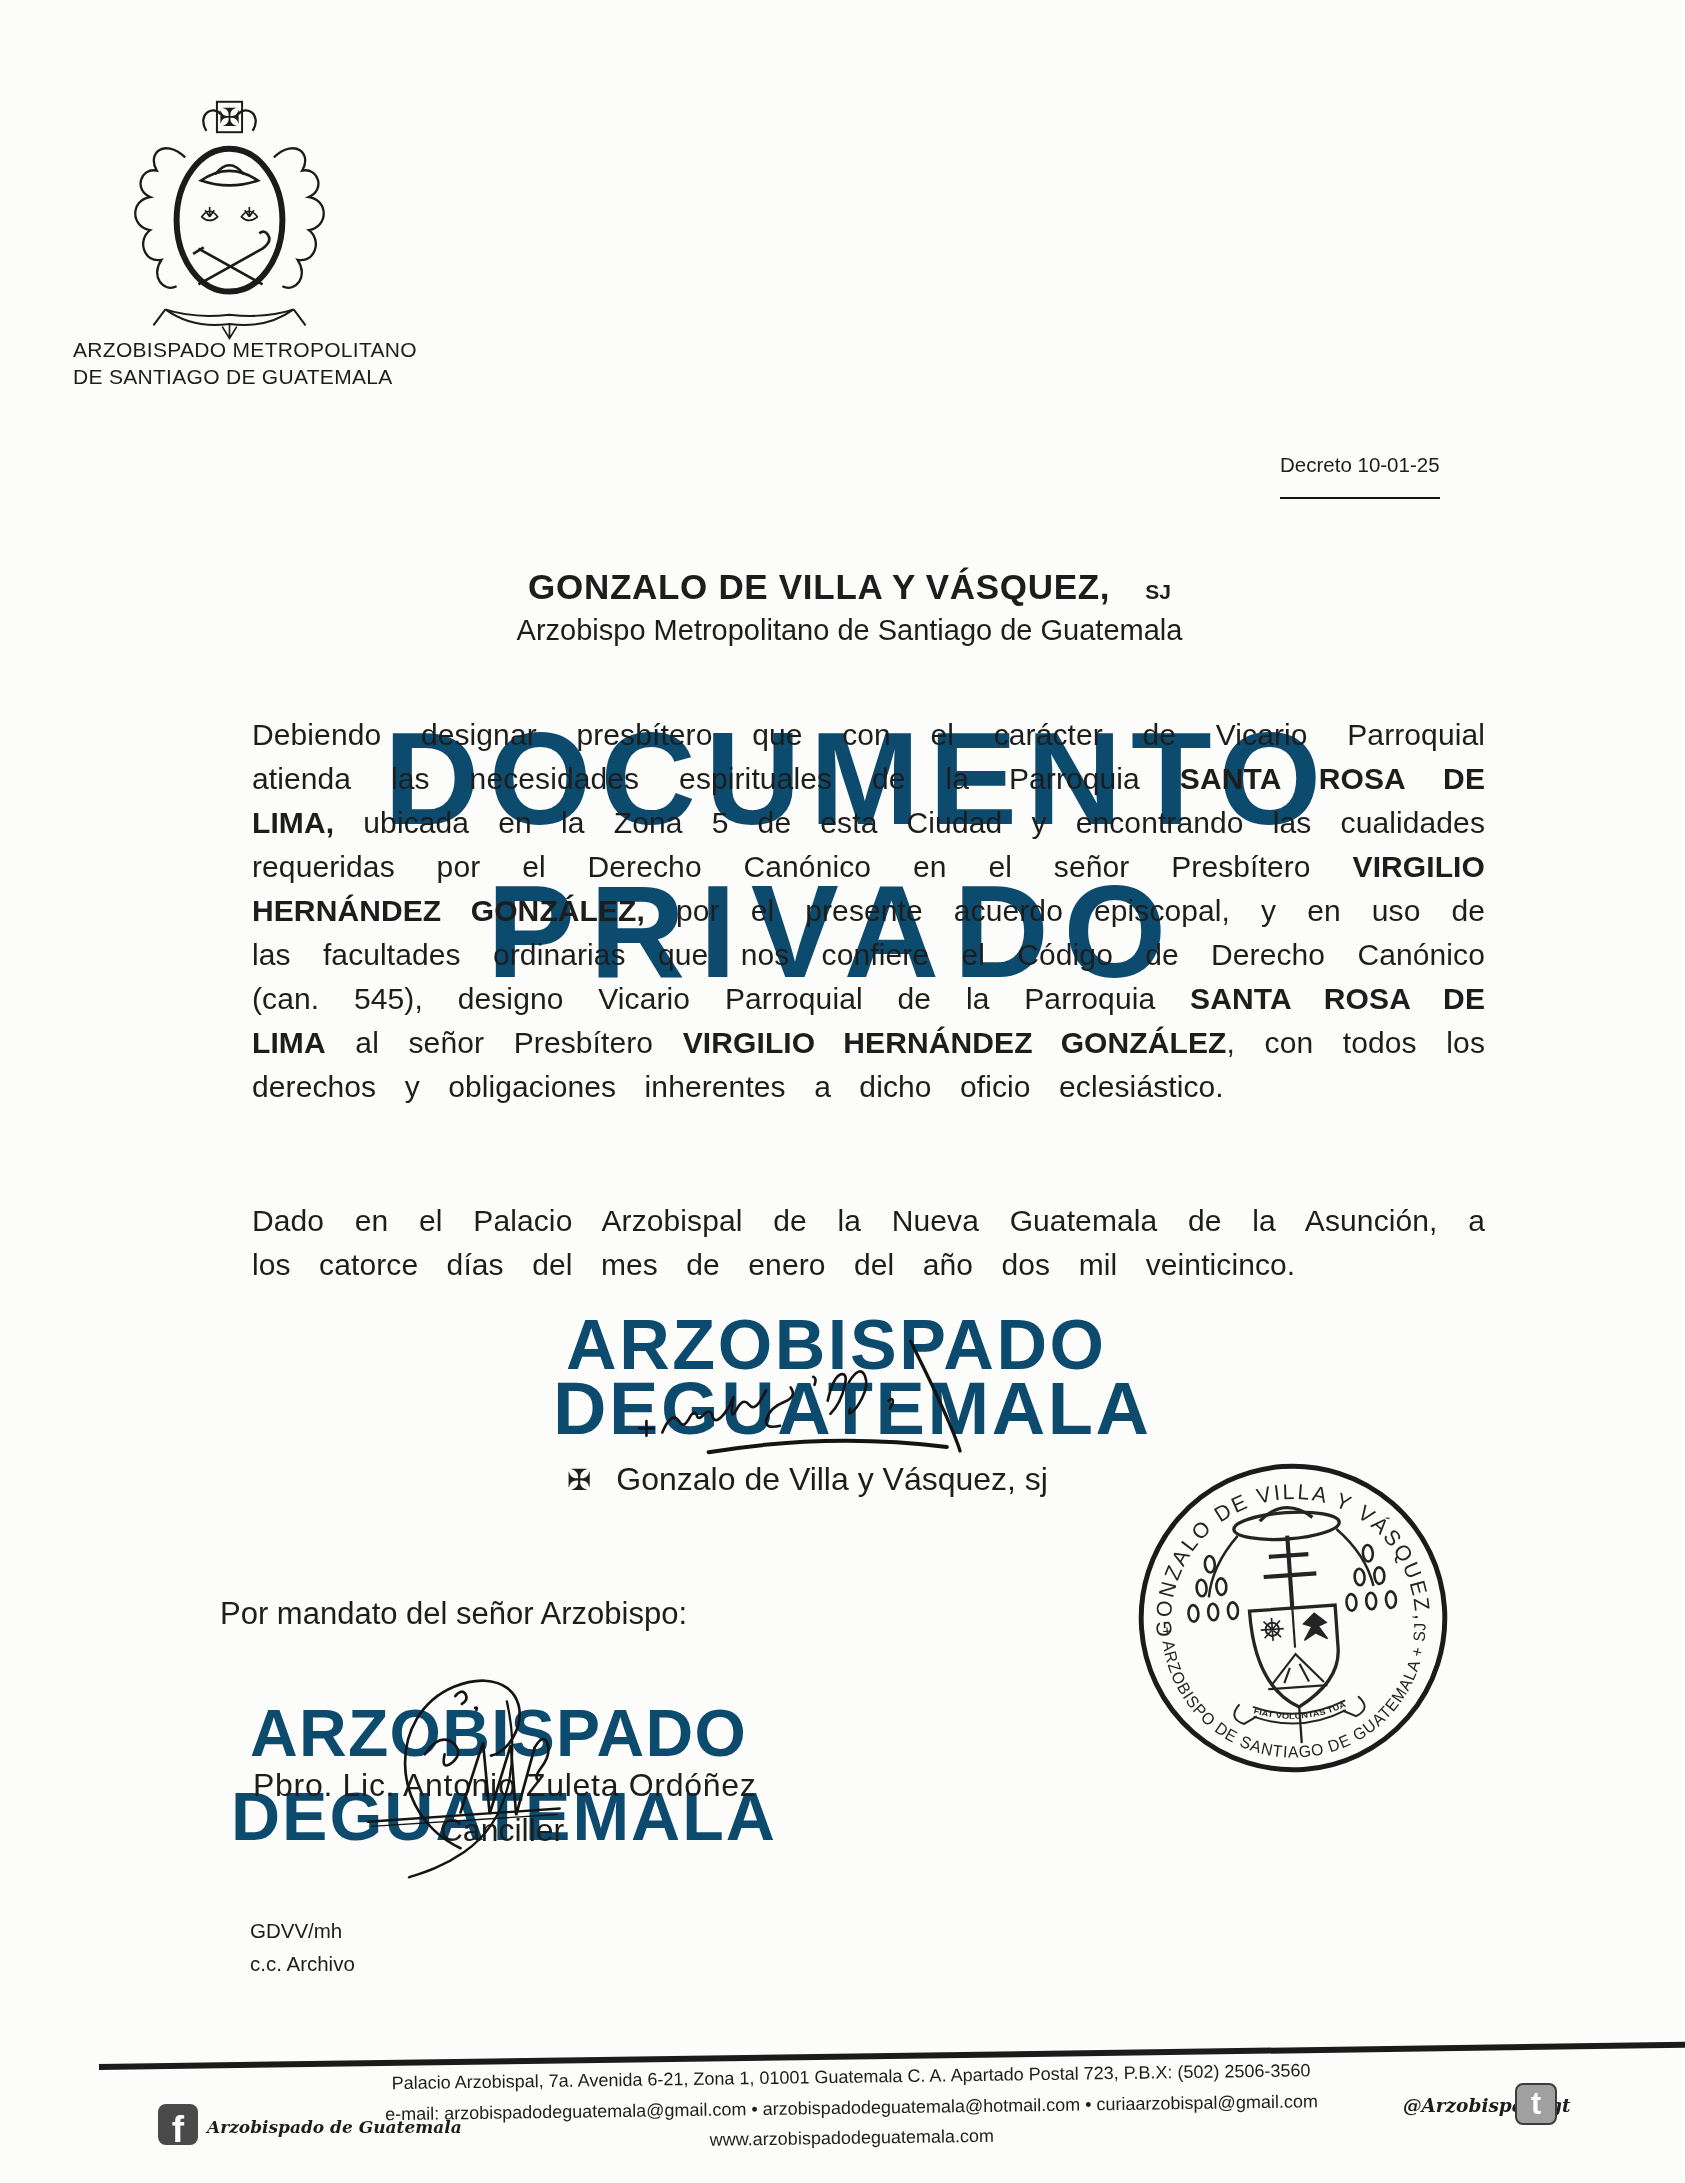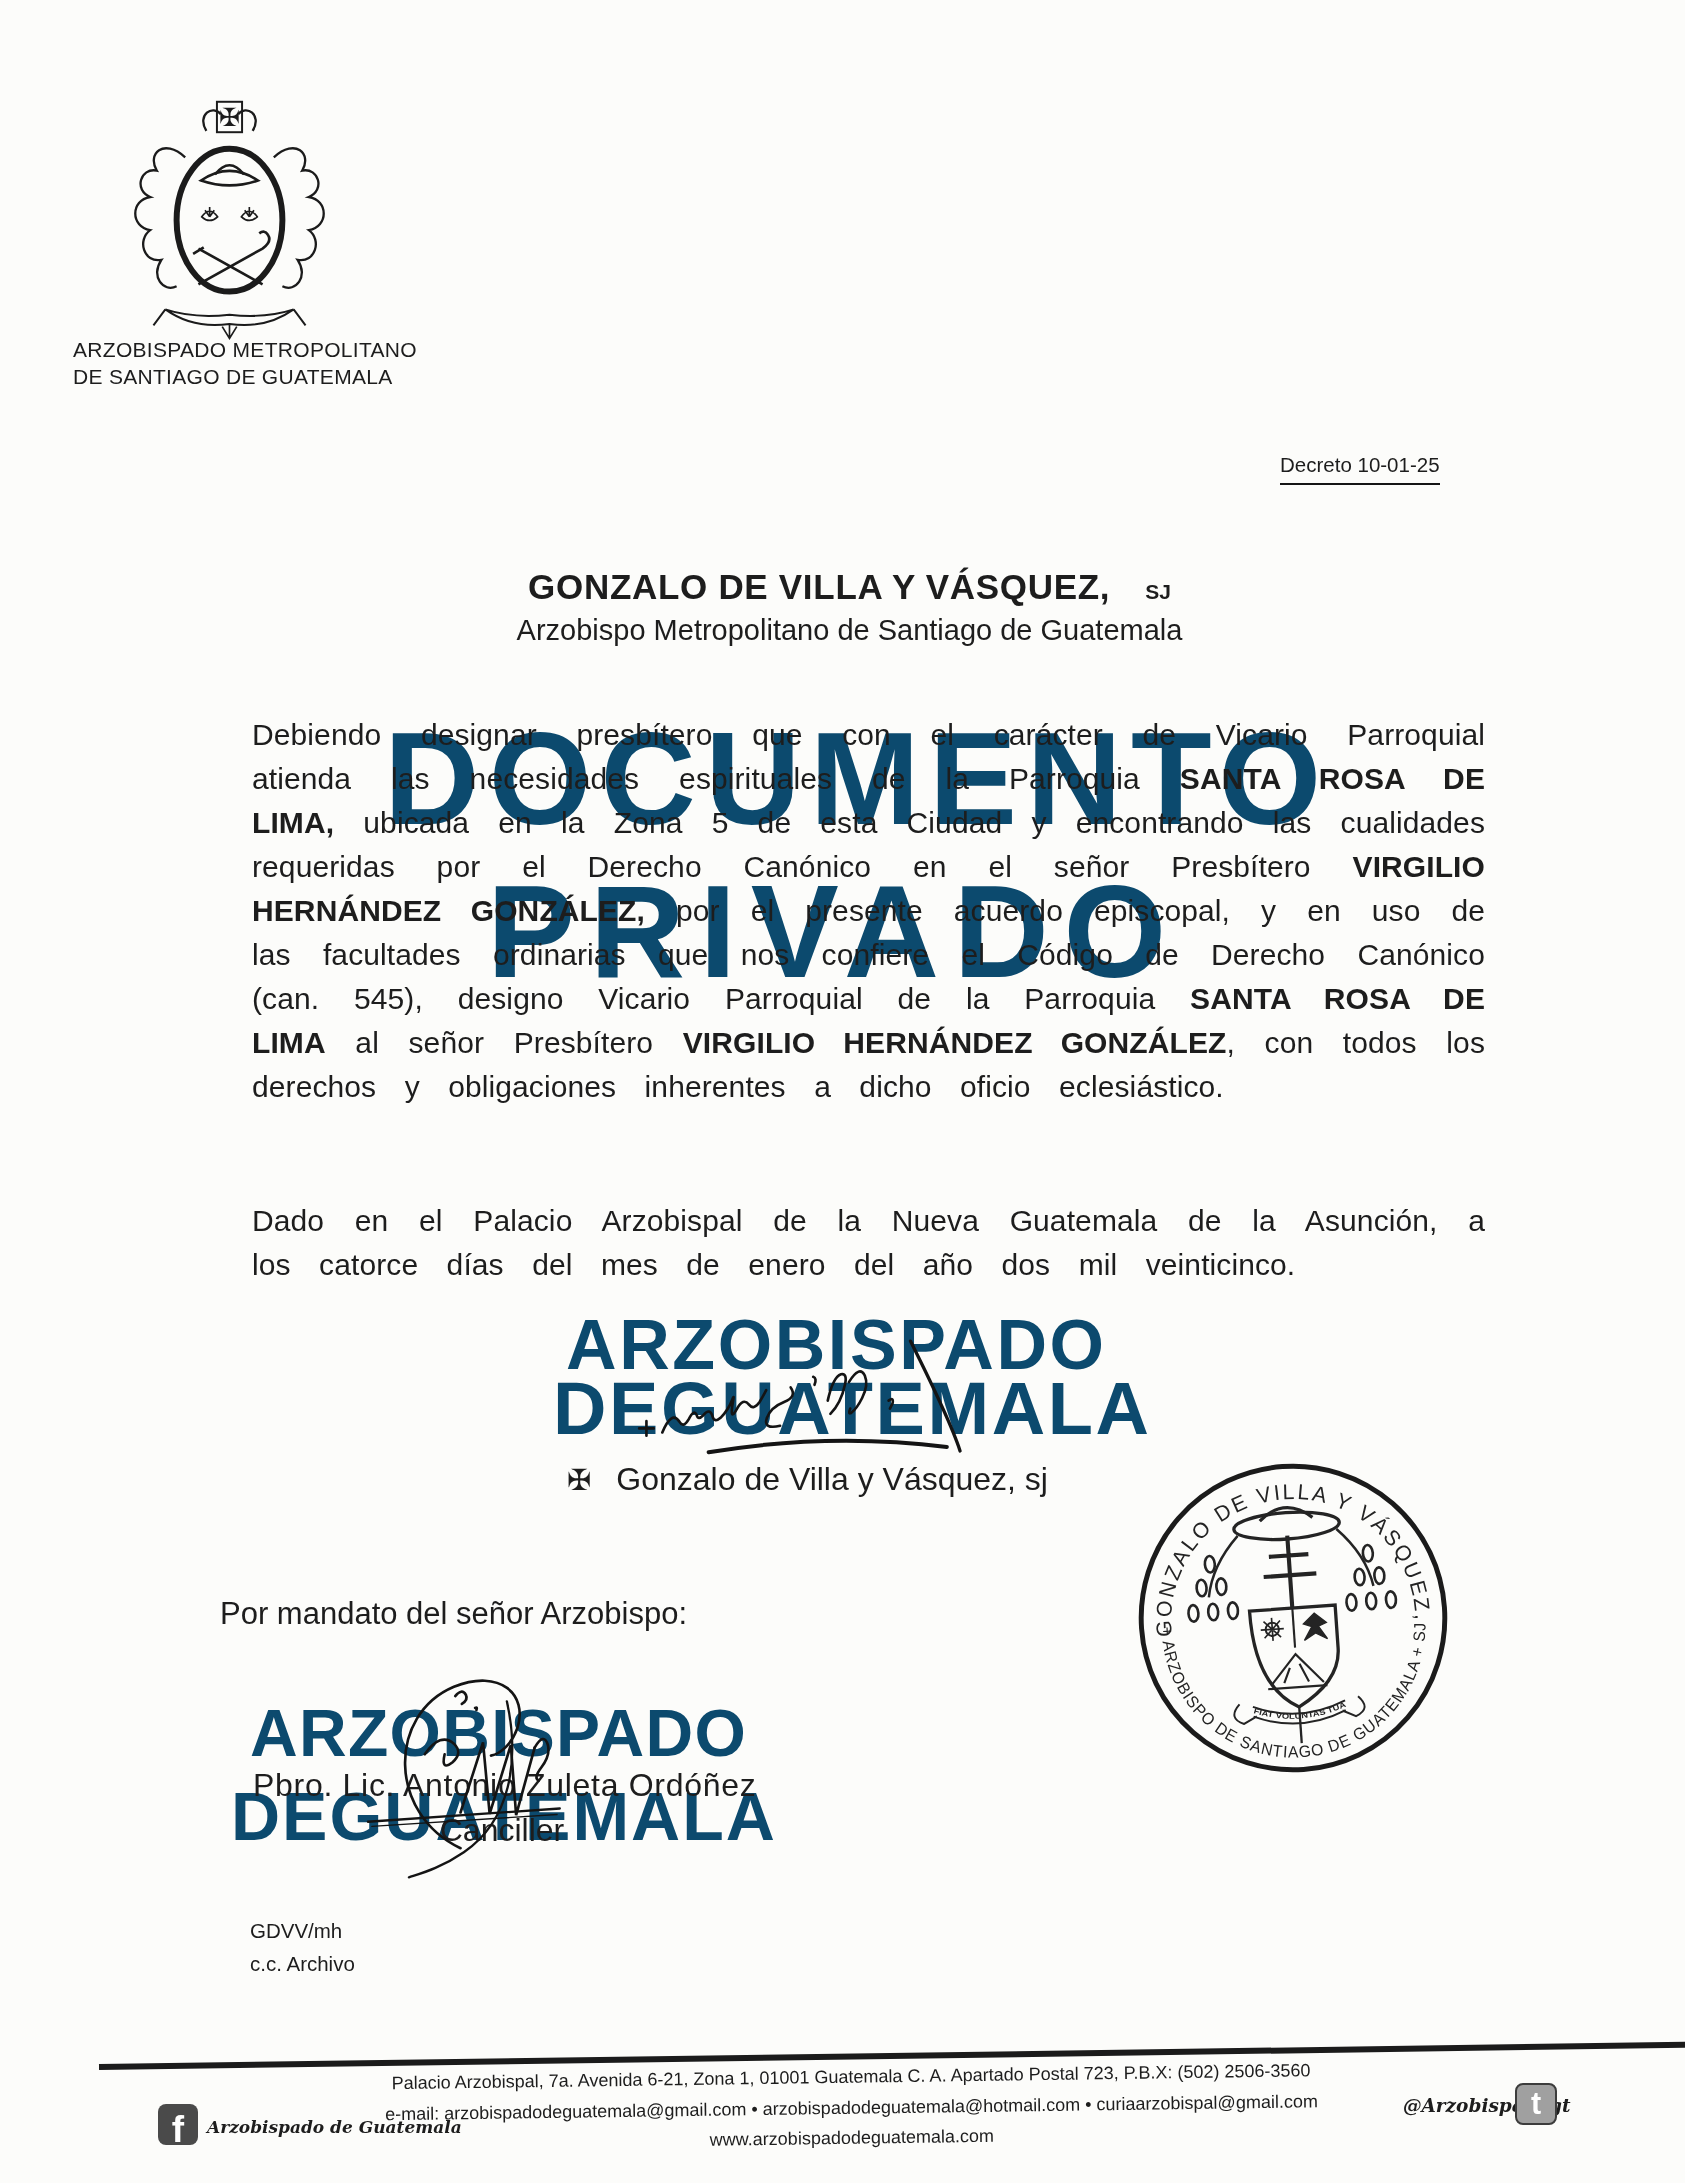--- a/index.html
+++ b/index.html
@@ -5,21 +5,21 @@
   html,body{margin:0;padding:0;background:#9a9a9a;}
   .page{position:relative;width:1685px;height:2183px;background:#fcfcfa;
         font-family:"Liberation Sans",sans-serif;color:#1d1d1d;overflow:hidden;}
   .abs{position:absolute;}.z2{z-index:2;}.z3{z-index:3;}
 
   
   .wm{position:absolute;font-weight:700;color:#0c4a6e;white-space:nowrap;line-height:1;z-index:1;}
 
   
   .org{left:73px;top:336px;width:375px;text-align:left;font-size:21px;line-height:27px;letter-spacing:0.3px;}
-  .decree{left:1280px;top:453px;font-size:20.5px;border-bottom:2px solid #151515;padding-bottom:6px;}
+  .decree{left:1280px;top:453px;font-size:20.5px;border-bottom:2px solid #151515;padding-bottom:20px;}
 
   .title-block{left:227px;top:567px;width:1245px;text-align:center;}
   .title-name{font-size:35px;font-weight:700;letter-spacing:0.7px;}
   .title-sj{font-size:21px;font-weight:700;margin-left:32px;}
   .subtitle{font-size:29px;margin-top:6.6px;}
 
   .para{position:absolute;left:236px;width:1233px;font-size:30px;line-height:44px;
         text-align:justify;word-spacing:20px;letter-spacing:0.1px;margin:16px;z-index:2;}
   .p1{top:697px;}
   .p2{top:1183px;}

